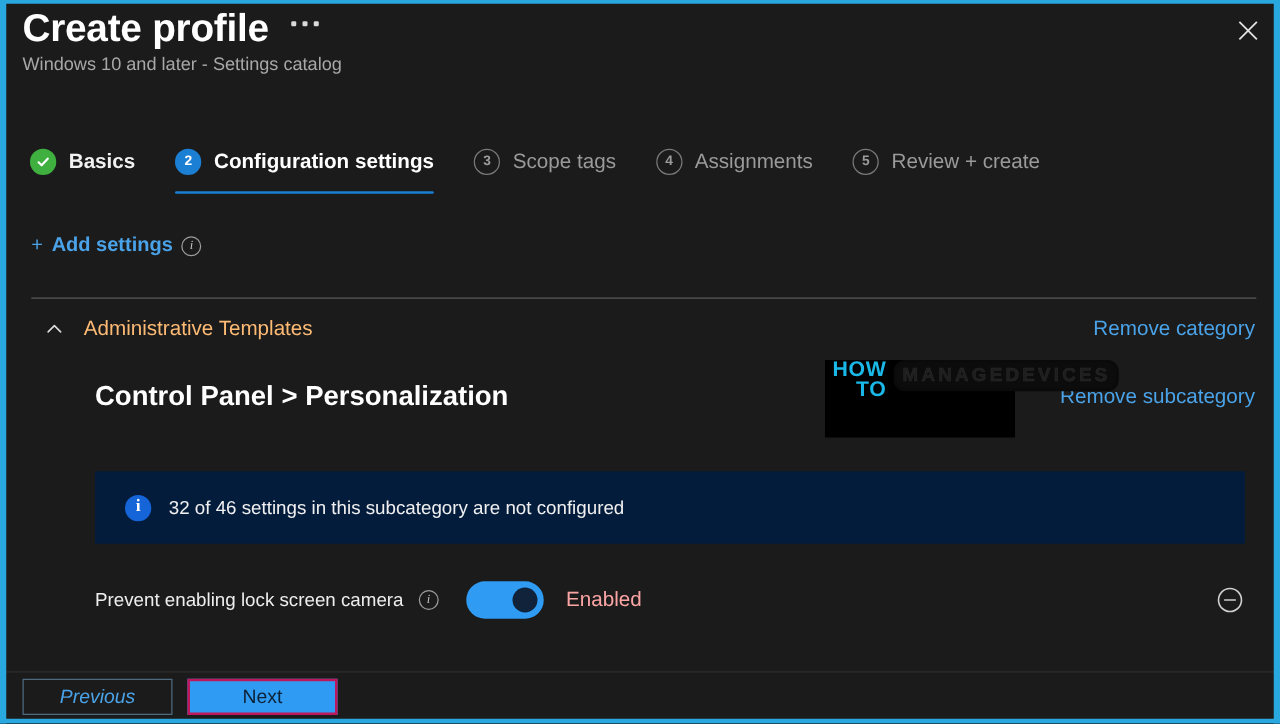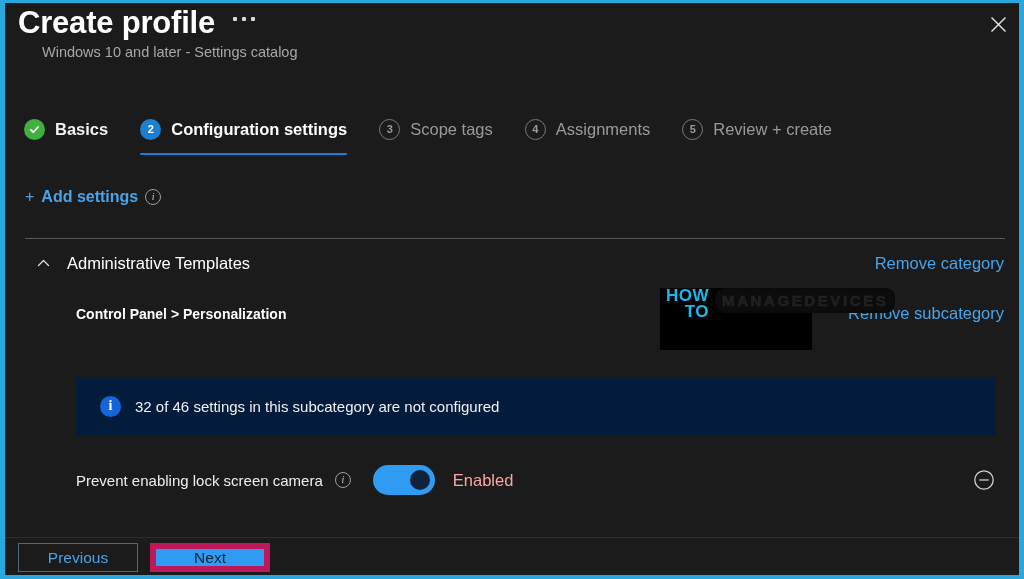--- a/index.html
+++ b/index.html
@@ -58,21 +58,20 @@
     height: 4px;
     background: #d9d9d9;
     border-radius: 1px;
   }
   .page-subtitle {
     position: absolute;
     left: 18px;
     top: 44px;
     font-size: 14.5px;
     color: #a8a8a8;
-    margin-left: 24px;
   }
   .close-btn {
     position: absolute;
     right: 10px;
     top: 8px;
     width: 32px;
     height: 32px;
     display: flex;
     align-items: center;
     justify-content: center;
@@ -203,39 +202,39 @@
     gap: 16px;
     cursor: pointer;
   }
   .chevron {
     width: 15px;
     height: 15px;
     display: inline-block;
   }
   .category-name {
     font-size: 16.5px;
-    color: #ffffff;
+    color: #fdba74;
   }
   .link {
     color: #4aa3e8;
     font-size: 16.5px;
     cursor: pointer;
   }
 
   .subcategory-row {
     position: absolute;
     left: 76px;
     top: 304px;
     width: 928px;
     display: flex;
     align-items: center;
     justify-content: space-between;
   }
   .subcategory-title {
-    font-size: 14px;
+    font-size: 22px;
     font-weight: 700;
     color: #ffffff;
     white-space: nowrap;
   }
   .subcategory-title .sep { font-weight: 700; }
 
   
   .watermark {
     position: absolute;
     left: 660px;
@@ -387,24 +386,25 @@
     align-items: center;
     justify-content: center;
     font-size: 15.5px;
     cursor: pointer;
     box-sizing: border-box;
   }
   .btn-secondary {
     background: #1b1b1b;
     border: 1px solid #4d6a80;
     color: #4aa3e8;
+    font-style: italic;
   }
   .btn-primary {
     background: #2f9bf2;
-    border: 6px solid #be185d;
+    border: 2px solid #be185d;
     color: #0d2136;
   }
 </style>
 </head>
 <body>
 
 <div id="app">
 
   <div class="frame-edge frame-top"></div>
   <div class="frame-edge frame-left"></div>

